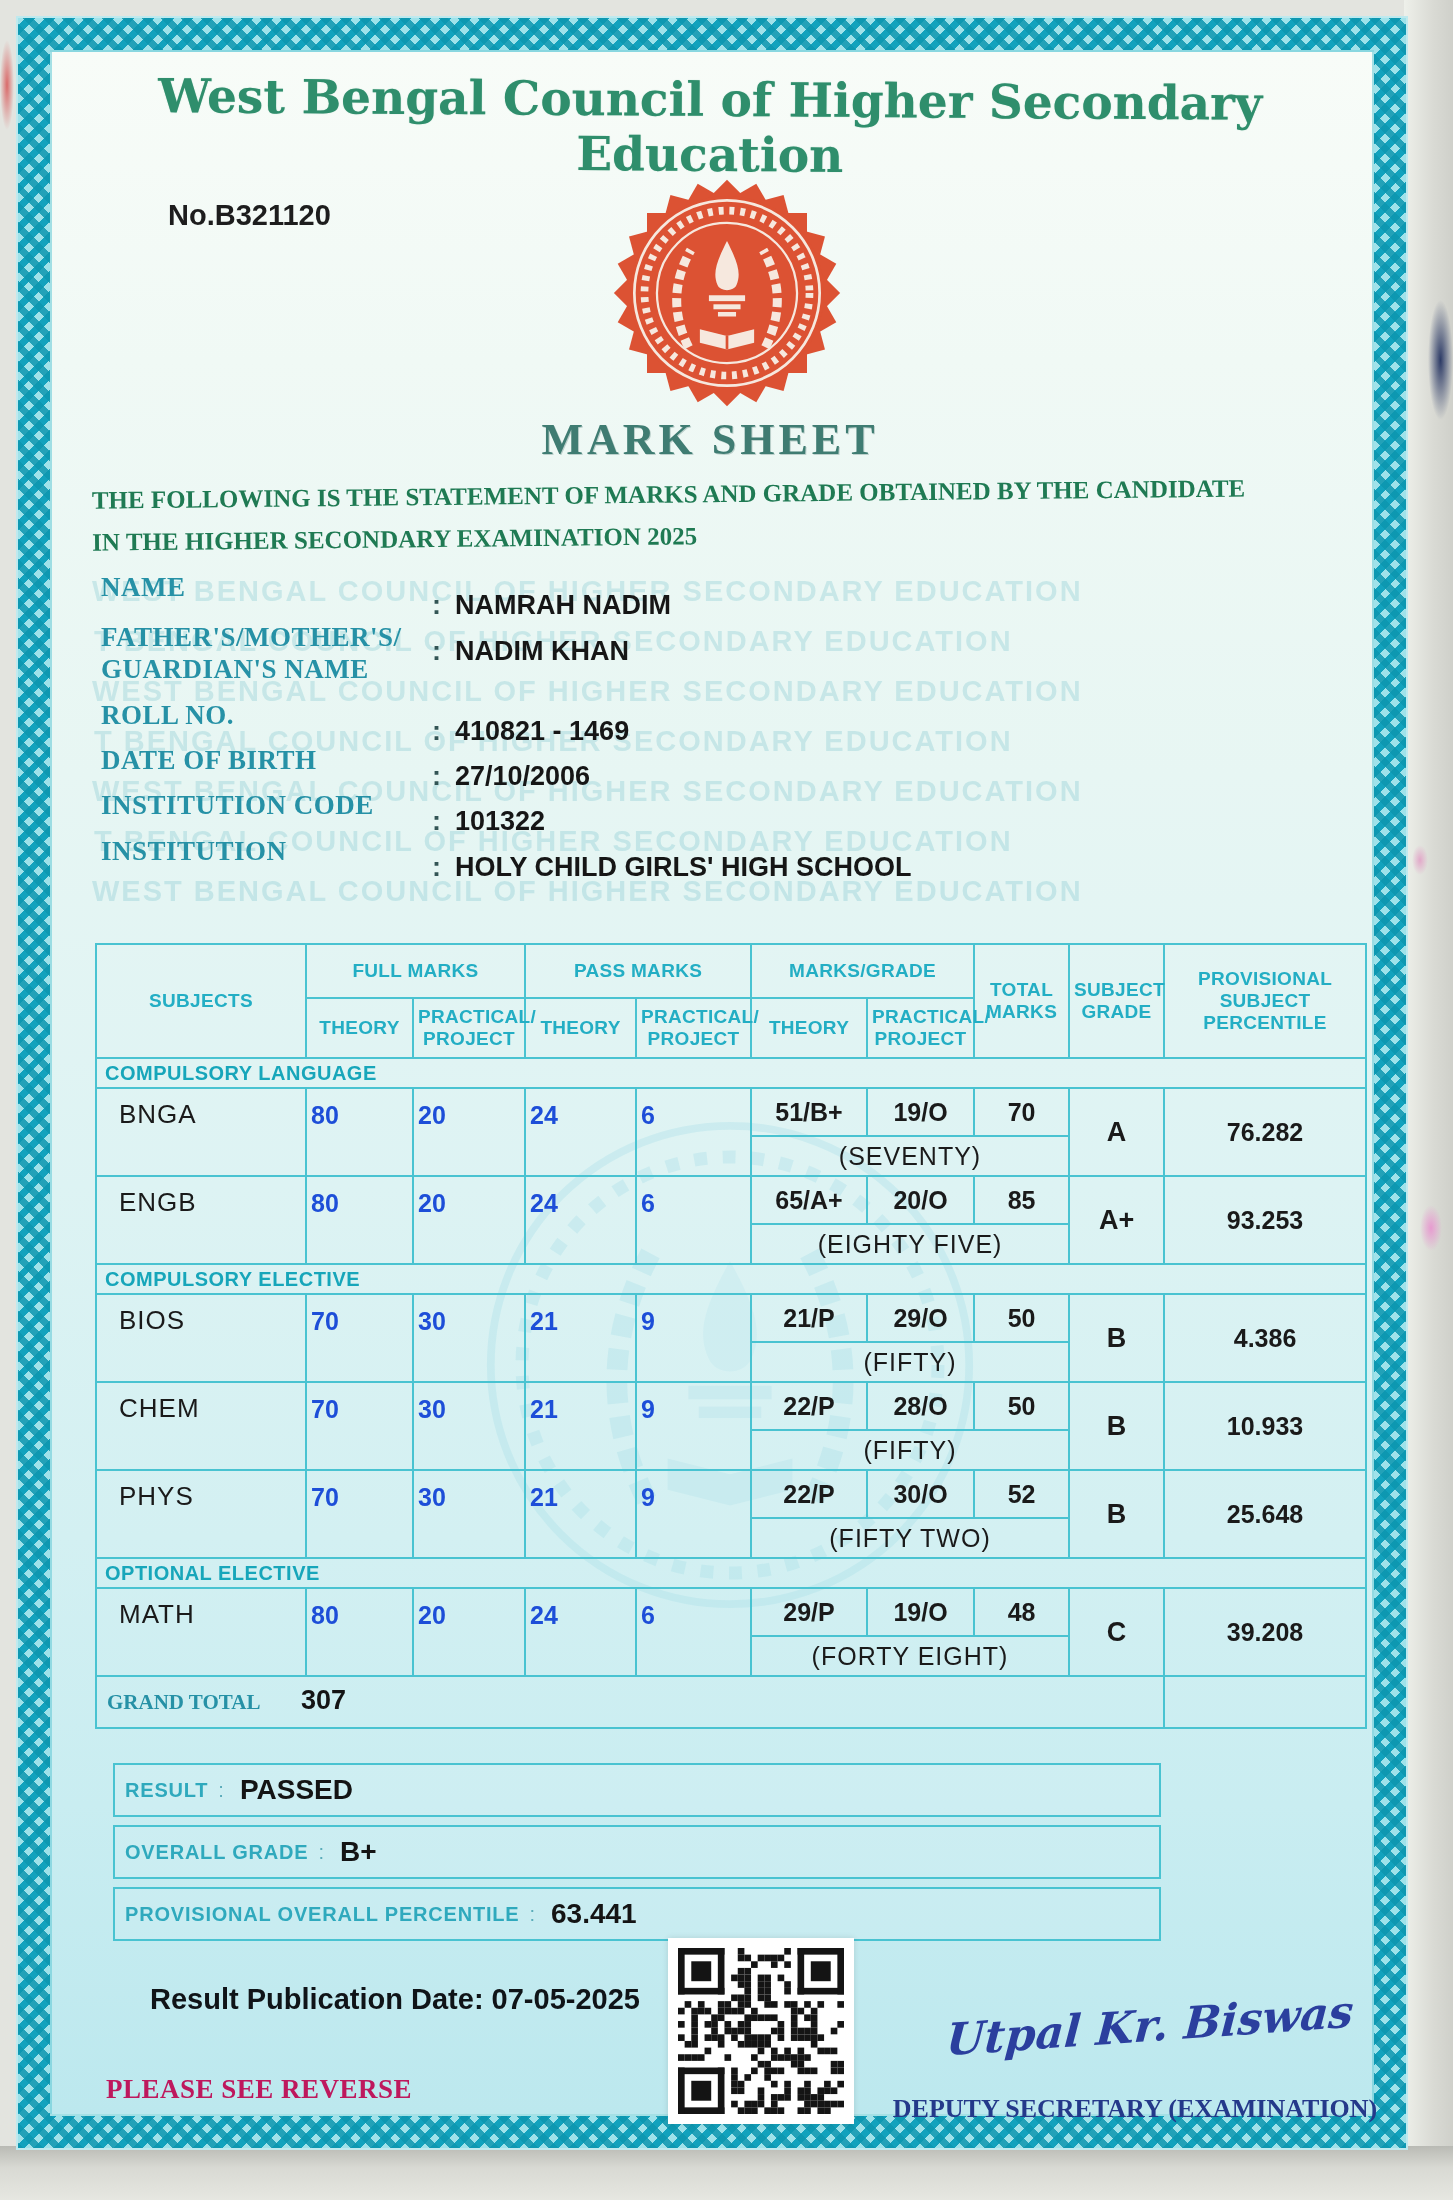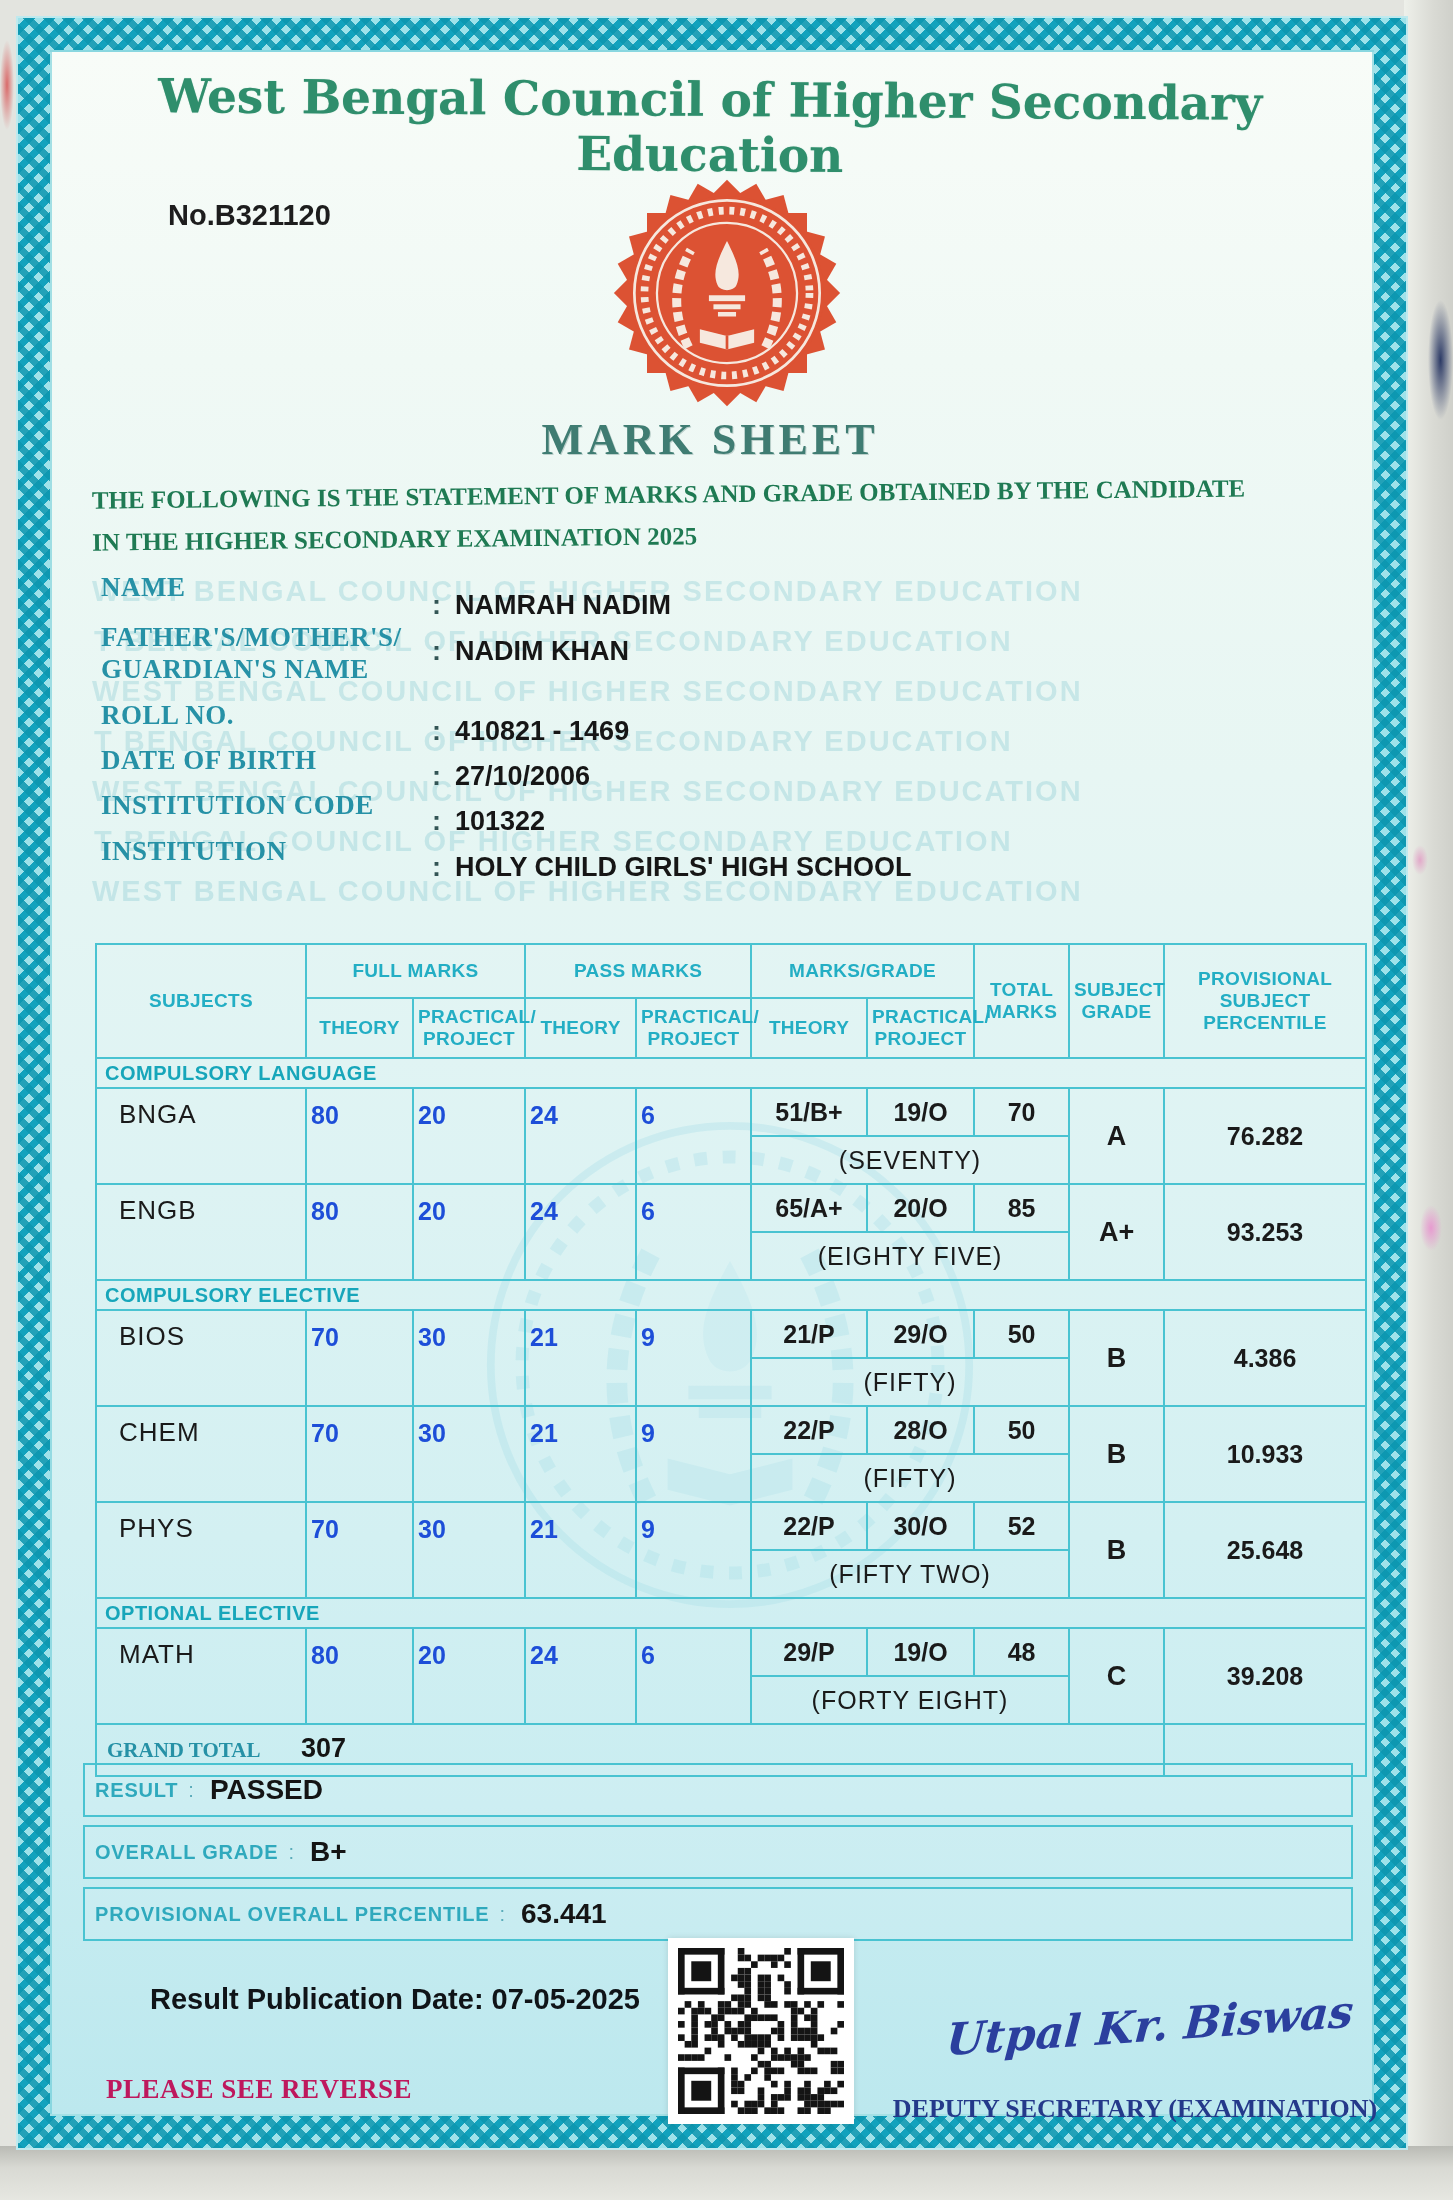--- a/index.html
+++ b/index.html
@@ -68,33 +68,33 @@
   
   .table-wrap{position:absolute;left:95px;top:943px;width:1270px;}
   .wm-emblem{position:absolute;left:470px;top:1085px;width:520px;height:560px;opacity:.35;}
   table.marks{border-collapse:collapse;width:1270px;table-layout:fixed;position:relative;z-index:2;background:transparent;}
   table.marks td, table.marks th{border:2px solid #49c3d1;padding:0 4px;box-sizing:border-box;}
   thead th{color:#23aec4;font-size:19px;font-weight:bold;line-height:1.15;text-align:center;letter-spacing:.3px;}
   tr.h1 th{height:54px;}
   tr.h2 th{height:60px;}
   tr.r-sec td{height:30px;color:#17a6ba;font-size:20px;font-weight:bold;letter-spacing:.5px;padding-left:8px;}
   tr.r-a td{height:48px;}
-  tr.r-b td{height:48px;}
+  tr.r-b td{height:40px;}
   .c-sub{vertical-align:top;padding:10px 0 0 22px !important;font-size:26px;color:#1a1a1a;letter-spacing:1px;}
   .c-num{vertical-align:top;padding-top:12px !important;text-align:left;font-size:25px;font-weight:600;color:#1d4ed8;}
   .c-mark{text-align:center;font-size:25px;font-weight:600;color:#1a1a1a;}
   .c-words{text-align:center;font-size:25px;color:#1a1a1a;letter-spacing:1px;}
   .c-grade{text-align:center;font-size:27px;font-weight:600;color:#1a1a1a;}
   .c-pct{text-align:center;font-size:25px;font-weight:600;color:#1a1a1a;}
   tr.r-grand td{height:52px;vertical-align:top;padding-top:8px;}
   .gt-label{font-family:"Liberation Serif", serif;font-weight:bold;font-size:21px;color:#2691a6;margin-left:6px;}
   .gt-value{font-size:27px;font-weight:bold;color:#141414;margin-left:36px;}
 
   
-  .sum-box{position:absolute;left:83px;width:1270px;height:54px;border:2px solid #49c3d1;
+  .sum-box{position:absolute;left:113px;width:1048px;height:54px;border:2px solid #49c3d1;
     box-sizing:border-box;display:flex;align-items:center;background:rgba(255,255,255,.08);}
   .sum-label{font-size:20px;font-weight:bold;color:#2fa9bd;letter-spacing:.8px;margin-left:10px;}
   .sum-sep{font-size:20px;color:#5aacba;margin:0 16px 0 10px;}
   .sum-value{font-size:28px;font-weight:bold;color:#141414;}
 
   
   .pub-date{position:absolute;left:150px;top:1983px;font-size:29px;font-weight:bold;color:#101418;}
   .qr{position:absolute;left:668px;top:1938px;width:186px;height:186px;background:#fff;
     padding:10px;box-sizing:border-box;box-shadow:0 0 6px rgba(0,0,0,.12);}
   .signature{position:absolute;left:940px;top:2000px;width:420px;text-align:center;

